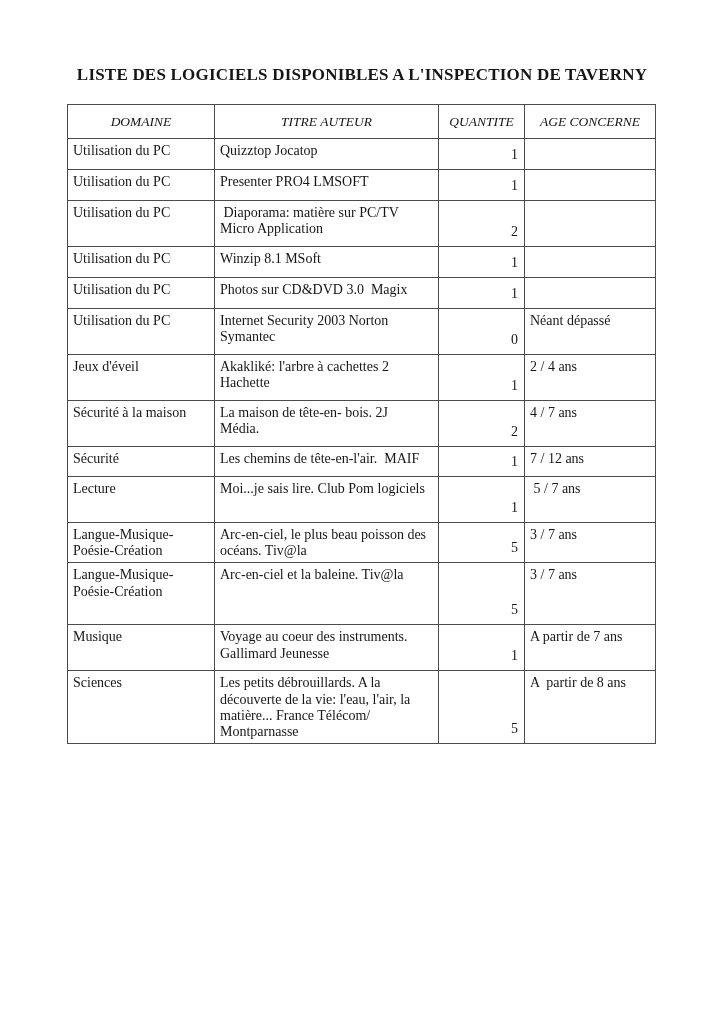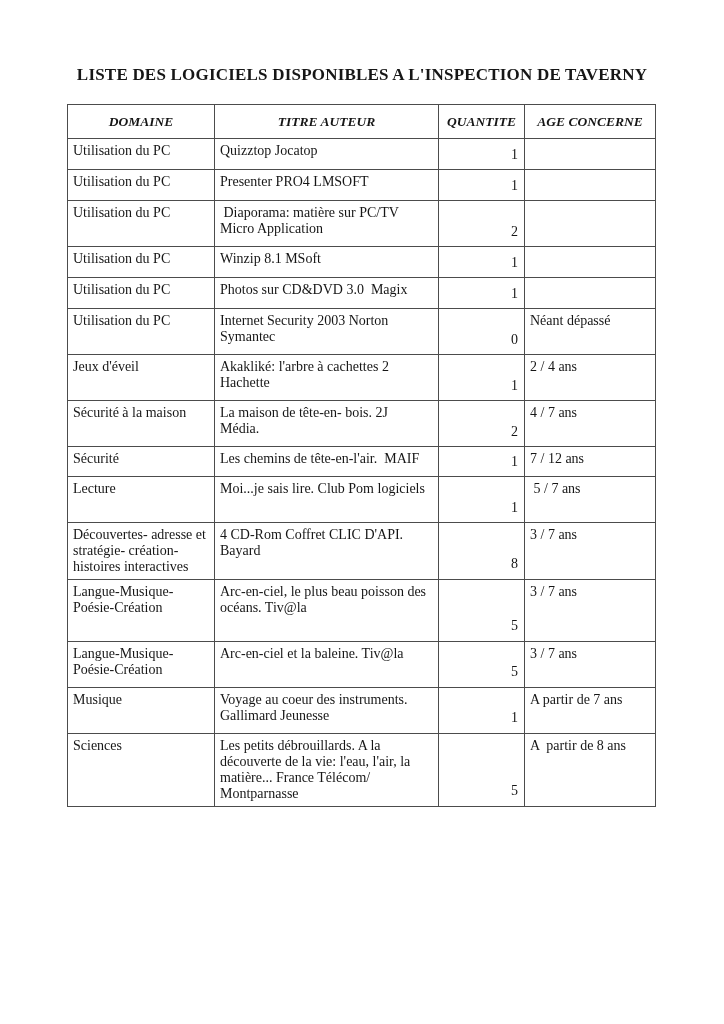--- a/index.html
+++ b/index.html
@@ -31,21 +31,21 @@
     width: 588px;
   }
   col.c-domain { width: 147px; }
   col.c-title  { width: 224px; }
   col.c-qty    { width: 86px;  }
   col.c-age    { width: 131px; }
 
   th, td { border: 1px solid #4c4c4c; }
 
   th {
-    font-weight: bold;
+    font-weight: normal;
     font-style: italic;
     font-size: 13.5px;
     text-align: center;
     vertical-align: middle;
     height: 29px;
     padding: 2px;
     white-space: nowrap;
   }
 
   td {
@@ -161,26 +161,20 @@
     <td class="qty-cell">1</td>
     <td class="age-cell">7 / 12 ans</td>
   </tr>
       <tr>
     <td class="domain-cell">Lecture</td>
     <td class="title-cell">Moi...je sais lire. Club Pom logiciels</td>
     <td class="qty-cell">1</td>
     <td class="age-cell"> 5 / 7 ans</td>
   </tr>
       <tr>
-    <td class="domain-cell">Découvertes- adresse et stratégie- création- histoires interactives</td>
-    <td class="title-cell">4 CD-Rom Coffret CLIC D'API. Bayard</td>
-    <td class="qty-cell">8</td>
-    <td class="age-cell">3 / 7 ans</td>
-  </tr>
-      <tr>
     <td class="domain-cell">Langue-Musique-Poésie-Création</td>
     <td class="title-cell">Arc-en-ciel, le plus beau poisson des océans. Tiv@la</td>
     <td class="qty-cell">5</td>
     <td class="age-cell">3 / 7 ans</td>
   </tr>
       <tr>
     <td class="domain-cell">Langue-Musique-Poésie-Création</td>
     <td class="title-cell">Arc-en-ciel et la baleine. Tiv@la</td>
     <td class="qty-cell">5</td>
     <td class="age-cell">3 / 7 ans</td>

